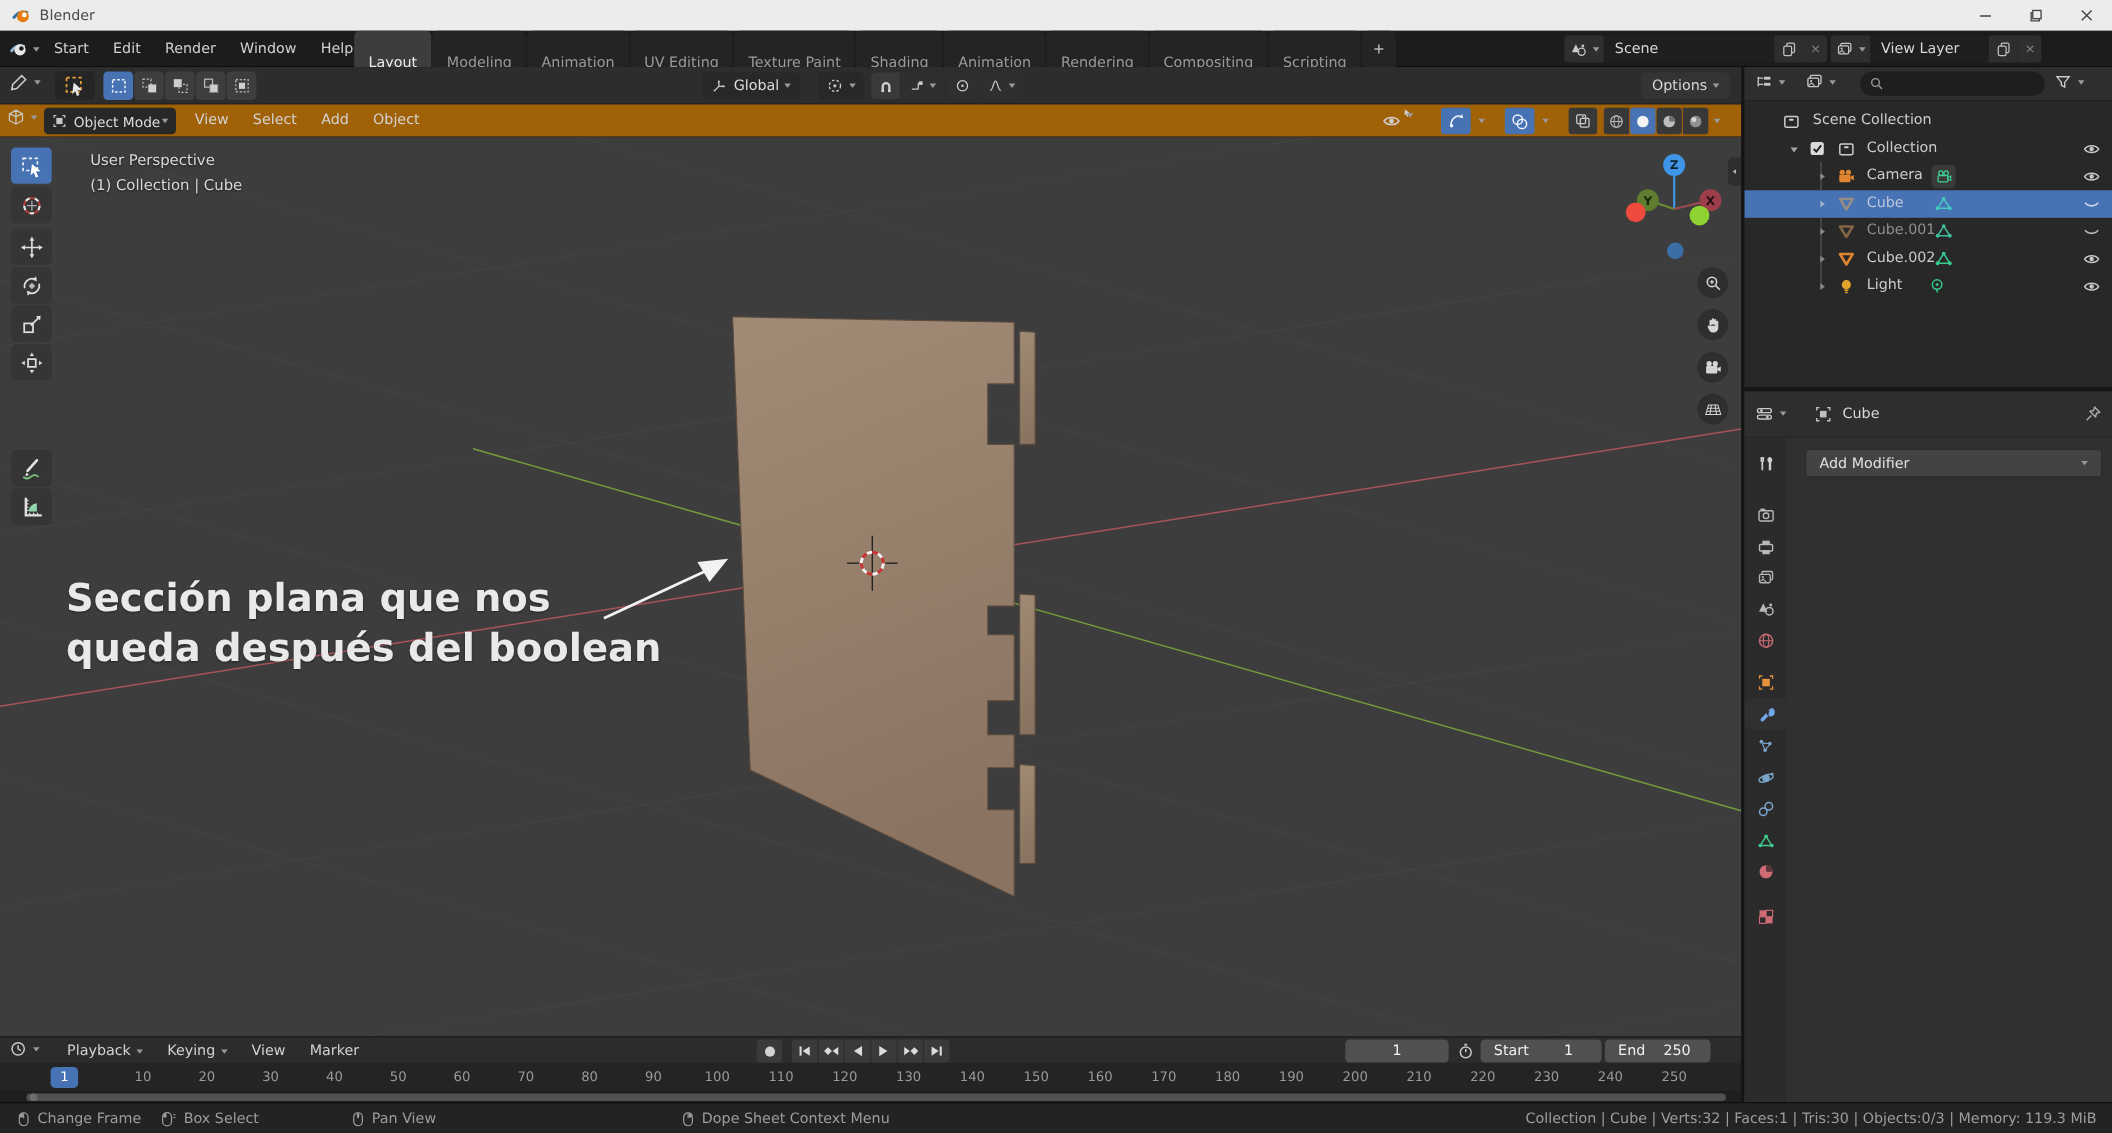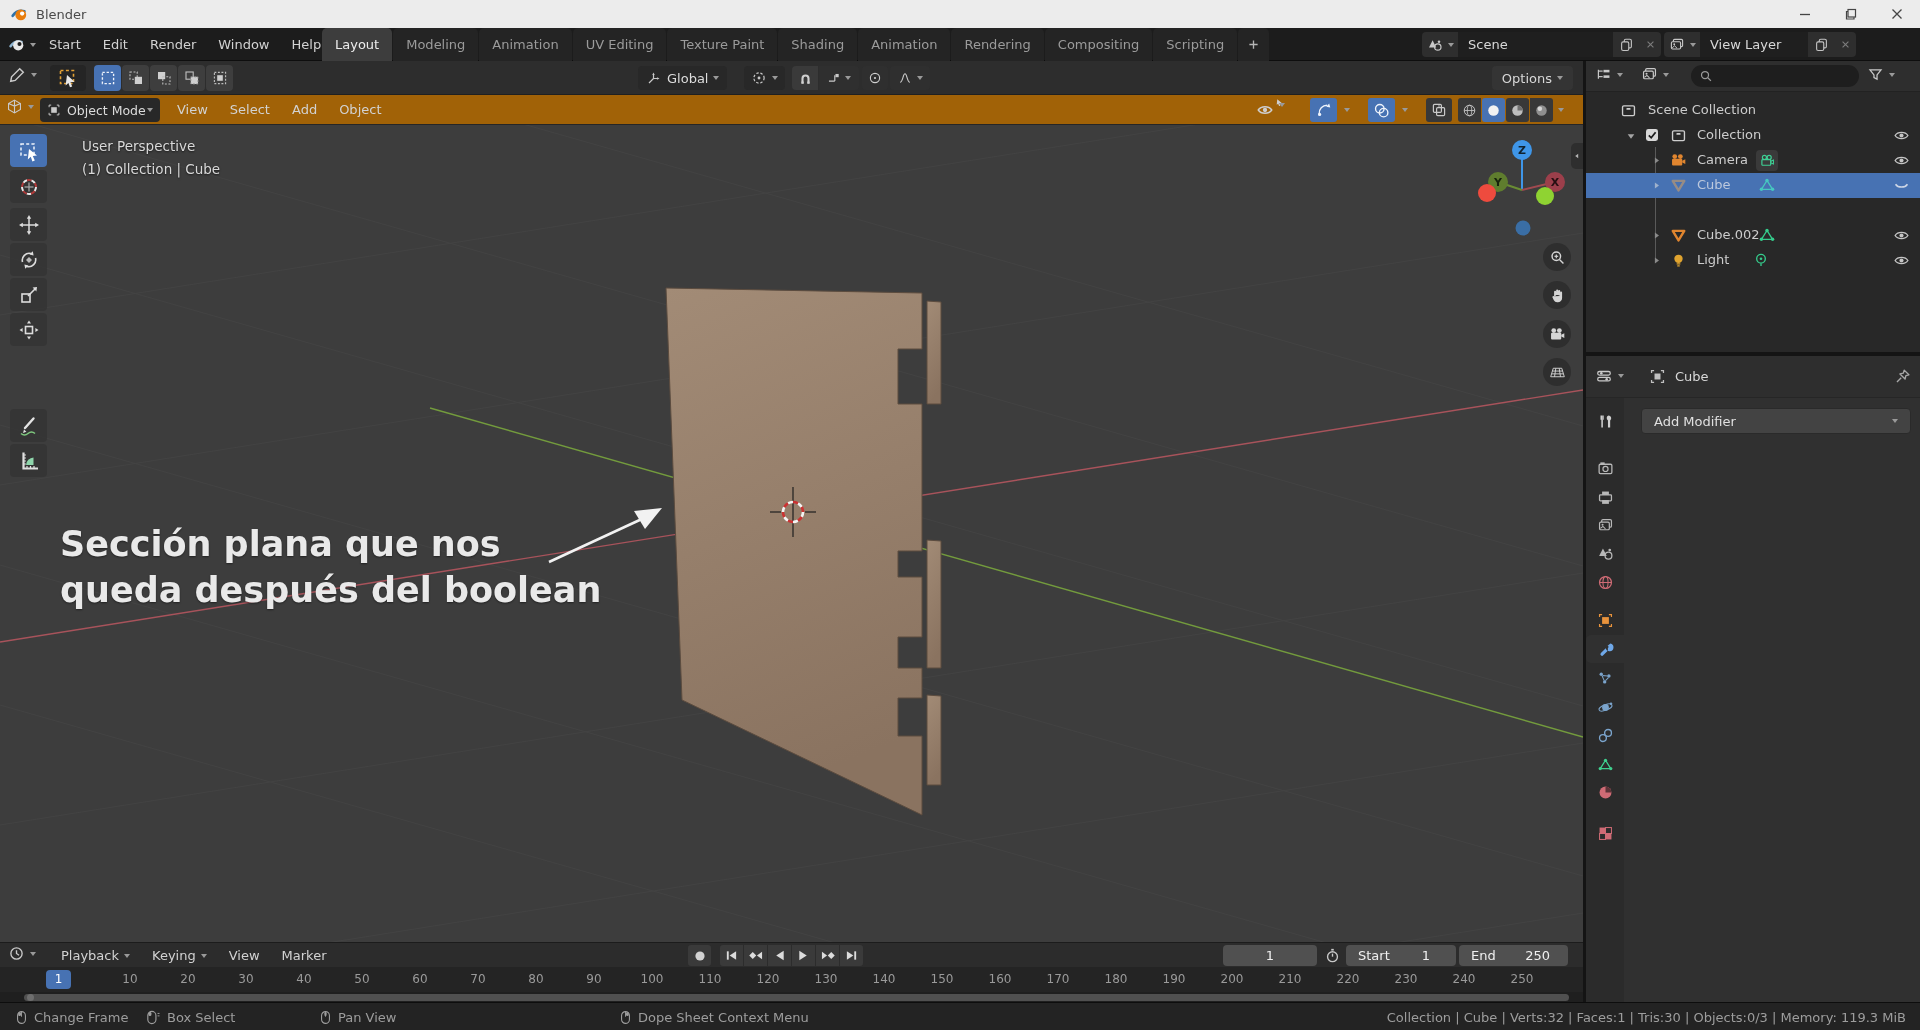--- a/index.html
+++ b/index.html
@@ -9,21 +9,21 @@
   .abs{position:absolute}
   .flex{display:flex;align-items:center}
   .dd{width:0;height:0;border-left:3.5px solid transparent;border-right:3.5px solid transparent;border-top:4.5px solid #9a9a9a;margin-left:5px}
   .ic{display:block}
   
   .titlebar{position:absolute;left:0;top:0;width:1920px;height:28px;background:#ececec;color:#3c3c3c;display:flex;align-items:center}
   .winbtn{width:46px;height:28px;display:flex;align-items:center;justify-content:center}
   
   .topbar{position:absolute;left:0;top:28px;width:1920px;height:33px;background:#1c1c1c;border-bottom:1px solid #0e0e0e}
   .menu-item{padding:0 11px;height:33px;line-height:33px;color:#d2d2d2}
-  .tab{padding:0 13px;height:33px;line-height:34px;background:#242424;color:#9b9b9b;border-radius:5px 5px 0 0;margin-right:1px}
+  .tab{padding:13px 13px;height:33px;line-height:34px;background:#242424;color:#9b9b9b;border-radius:5px 5px 0 0;margin-right:1px}
   .tab.active{background:#3d3d3d;color:#ececec}
   .idw{height:25px;display:flex;align-items:stretch;border-radius:4px;overflow:hidden}
   .idw .iw-btn{background:#2e2e2e;display:flex;align-items:center;justify-content:center}
   .idw .iw-name{background:#1f1f1f;display:flex;align-items:center;padding:0 10px;color:#d8d8d8}
   
   .ts{position:absolute;left:0;top:0;width:1583px;height:34px;background:#2d2d2d;border-bottom:1px solid #202020}
   .tsbtn{position:absolute;height:26px;top:4px;border-radius:4px;background:#3e3e3e;display:flex;align-items:center;justify-content:center}
   
   .vph{position:absolute;left:0;top:34px;width:1583px;height:30px;background:#a16207;border-bottom:1px solid #262626}
   .vbtn{position:absolute;top:3px;height:24px;border-radius:3px;display:flex;align-items:center;justify-content:center;background:#383838}
@@ -709,21 +709,21 @@
         </div>
       <div class="flex abs" style="left:1324px;top:2px;height:21px">
         <svg class="ic" width="17" height="17" viewBox="0 0 20 20" style="color:#c9c9c9">
             <use href="#i-stopwatch"></use>
           </svg>
       </div>
       <div class="field" style="left:1346px;width:110px;padding:0 12px">
         <span>Start</span>
         <span style="margin-left:auto;margin-right:14px">1</span>
       </div>
-      <div class="field" style="left:1459px;width:109px;padding:0 12px">
+      <div class="field" style="left:1459px;width:96px;padding:0 12px">
         <span>End</span>
         <span style="margin-left:auto;margin-right:6px">250</span>
       </div>
     </div>
 
     <div class="ruler">
       <div class="abs" style="left:46px;top:3px;width:25px;height:19px;background:#4772b3;border-radius:4px;color:#fff;font-size:12px;text-align:center;line-height:19px">1</div>
       <div class="abs" style="left:101px;top:0;white-space:nowrap">
         <span class="tick">10</span><span class="tick">20</span><span class="tick">30</span><span class="tick">40</span><span class="tick">50</span><span class="tick">60</span><span class="tick">70</span><span class="tick">80</span><span class="tick">90</span><span class="tick">100</span><span class="tick">110</span><span class="tick">120</span><span class="tick">130</span><span class="tick">140</span><span class="tick">150</span><span class="tick">160</span><span class="tick">170</span><span class="tick">180</span><span class="tick">190</span><span class="tick">200</span><span class="tick">210</span><span class="tick">220</span><span class="tick">230</span><span class="tick">240</span><span class="tick">250</span>
       </div>
@@ -817,20 +817,35 @@
           </svg>
         <span class="ol-label" style="left:111px;color:#bcc8dd">Cube</span>
         <svg class="ic abs" style="left:172px;top:3px;color:#46c8c0" width="18" height="18" viewBox="0 0 20 20">
             <use href="#i-meshdata"></use>
           </svg>
         <svg class="ic abs" style="left:307px;top:4px;color:#cdd6e6" width="17" height="17" viewBox="0 0 20 20">
             <use href="#i-eyec"></use>
           </svg>
       </div>
 
+      <div class="ol-row" style="top:137px">
+        <svg class="ic abs" style="left:65px;top:7px;color:#8a8a8a" width="11" height="11" viewBox="0 0 20 20">
+            <use href="#i-trir"></use>
+          </svg>
+        <svg class="ic abs" style="left:84px;top:4px;color:#a97f4f;opacity:.7" width="17" height="17" viewBox="0 0 20 20">
+            <use href="#i-mesh"></use>
+          </svg>
+        <span class="ol-label dim" style="left:111px">Cube.001</span>
+        <svg class="ic abs" style="left:172px;top:3px;color:#3dbf9d" width="18" height="18" viewBox="0 0 20 20">
+            <use href="#i-meshdata"></use>
+          </svg>
+        <svg class="ic abs" style="left:307px;top:4px;color:#b5b5b5" width="17" height="17" viewBox="0 0 20 20">
+            <use href="#i-eyec"></use>
+          </svg>
+      </div>
 
       <div class="ol-row" style="top:162px">
         <svg class="ic abs" style="left:65px;top:7px;color:#8a8a8a" width="11" height="11" viewBox="0 0 20 20">
             <use href="#i-trir"></use>
           </svg>
         <svg class="ic abs" style="left:84px;top:4px;color:#e0852f" width="17" height="17" viewBox="0 0 20 20">
             <use href="#i-mesh"></use>
           </svg>
         <span class="ol-label" style="left:111px">Cube.002</span>
         <svg class="ic abs" style="left:172px;top:3px;color:#35cc8c" width="18" height="18" viewBox="0 0 20 20">

